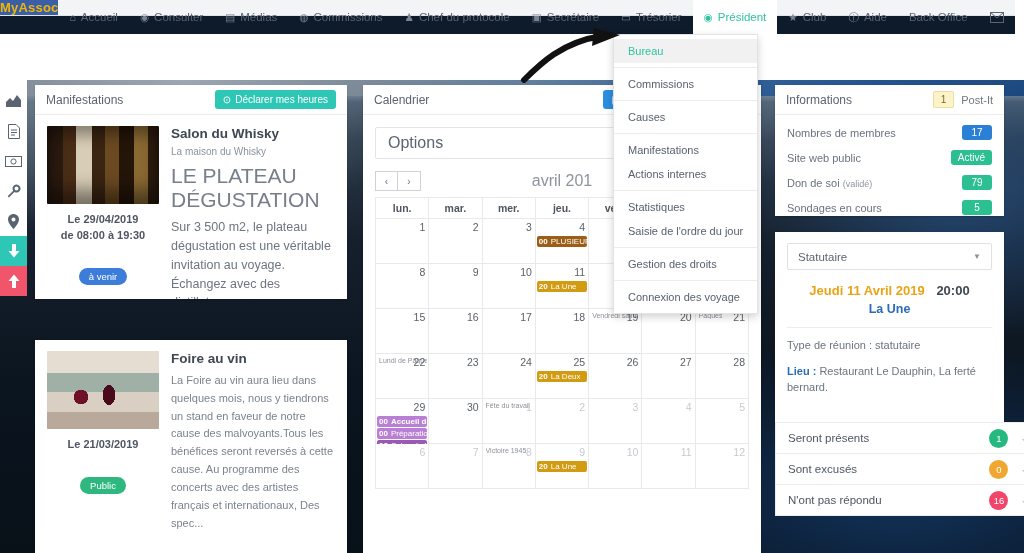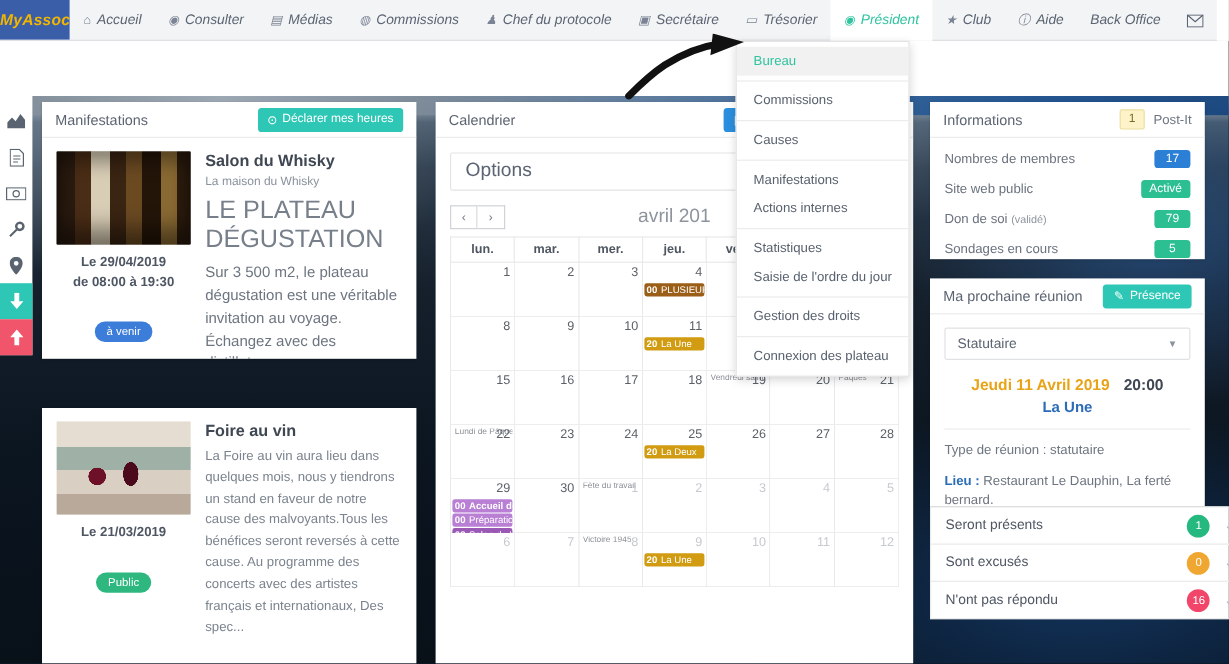--- a/index.html
+++ b/index.html
@@ -27,23 +27,23 @@
     background:linear-gradient(180deg, rgba(200,210,220,.75), rgba(200,210,220,0));
   }
   #bgband{
     position:absolute; left:0; top:80px; width:1024px; height:16px;
     background:linear-gradient(90deg,#7e8b97 0%,#9aa6b2 18%,#7d8a98 34%,#5d7b9c 52%,#2e5f96 70%,#1d4f8c 86%,#17457d 100%);
     opacity:.95;
   }
 
   
   #topnav {
-    position:absolute; left:0; top:0; width:1024px; height:34px;
+    position:absolute; left:0; top:0; width:1024px; height:16px;
     background:#f3f4f6; border-bottom:1px solid #e2e4e8;
-    display:flex; align-items:stretch; z-index:40;font-style:italic;
+    display:flex; align-items:stretch; z-index:40;
   }
   .brand {
     width:78px; background:#3b5ea8; color:#f2b600;
     display:flex; align-items:center; justify-content:center;
     font-weight:bold; font-size:13px; letter-spacing:.2px;
   }
   .navitem {
     display:flex; align-items:center; gap:5px;
     padding:0 11px; height:34px; color:#5a6472; font-size:11.5px;
     white-space:nowrap; cursor:pointer;
@@ -315,21 +315,21 @@
     <div class="dd-item">Causes</div>
     <div class="dd-sep"></div>
     <div class="dd-item">Manifestations</div>
     <div class="dd-item">Actions internes</div>
     <div class="dd-sep"></div>
     <div class="dd-item">Statistiques</div>
     <div class="dd-item">Saisie de l'ordre du jour</div>
     <div class="dd-sep"></div>
     <div class="dd-item">Gestion des droits</div>
     <div class="dd-sep"></div>
-    <div class="dd-item">Connexion des plateau</div>
+    <div class="dd-item">Connexion des voyage</div>
   </div>
 
 <div id="pagehead"></div>
 <div id="pagetitle">Accueil CLUB DE DEMONSTRATION</div>
 <div id="season">
   <span>Saison 2018 - 2019</span>
   <span class="car">▼</span>
 </div>
 <div id="account">
   <span class="user-ic"></span>
@@ -622,27 +622,20 @@
         <span class="chip green">79</span>
       </div>
       <div class="inf-row">
         <div class="lbl"><span>Sondages en cours</span></div>
         <span class="chip green">5</span>
       </div>
     </div>
 </div>
 
 <div id="reunion" class="card">
-  <div class="card-h">
-    <div class="t">Ma prochaine réunion</div>
-    <div class="btn-pres">
-      <span>✎</span>
-      <span>Présence</span>
-    </div>
-  </div>
   <div id="meeting-sel">
     <span>Statutaire</span>
     <span class="car">▼</span>
   </div>
   <div class="m-date">
     <span class="d">Jeudi 11 Avril 2019</span>
     <span class="h">20:00</span>
   </div>
   <div class="m-name">La Une</div>
   <div class="m-div"></div>

